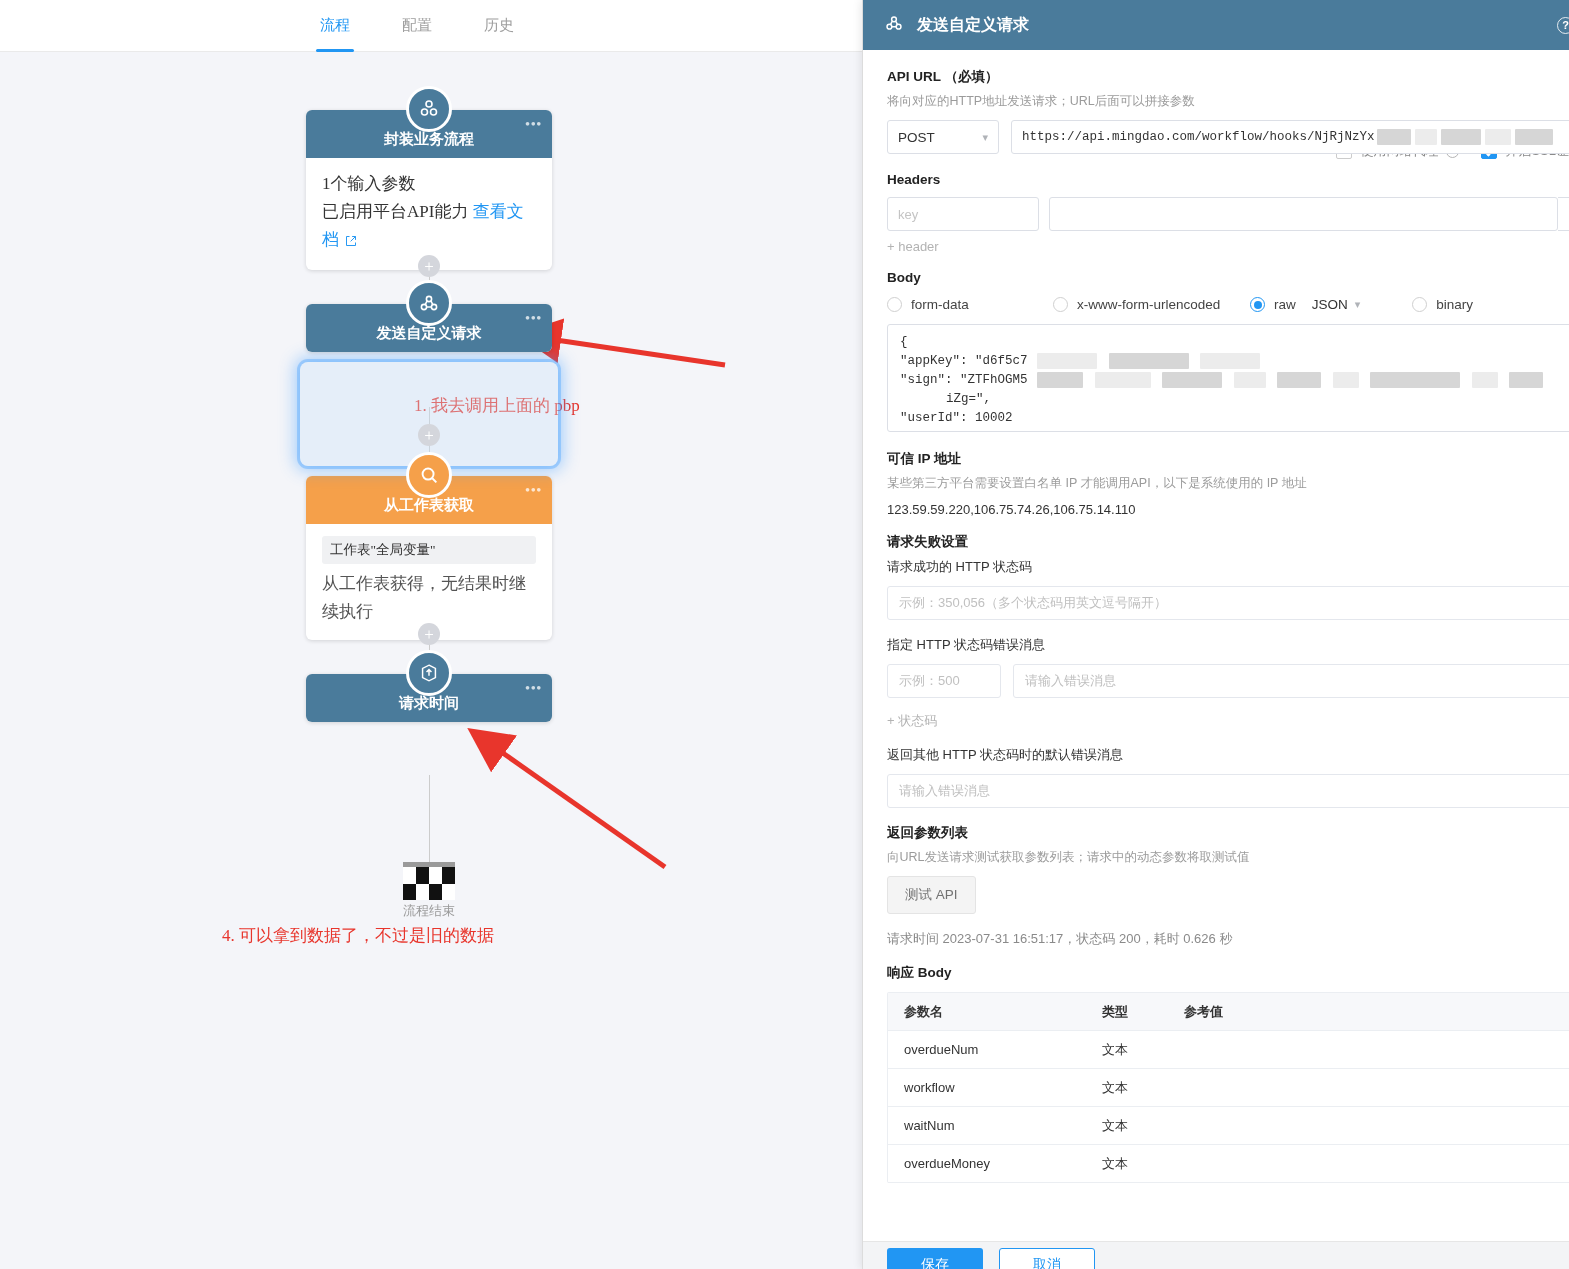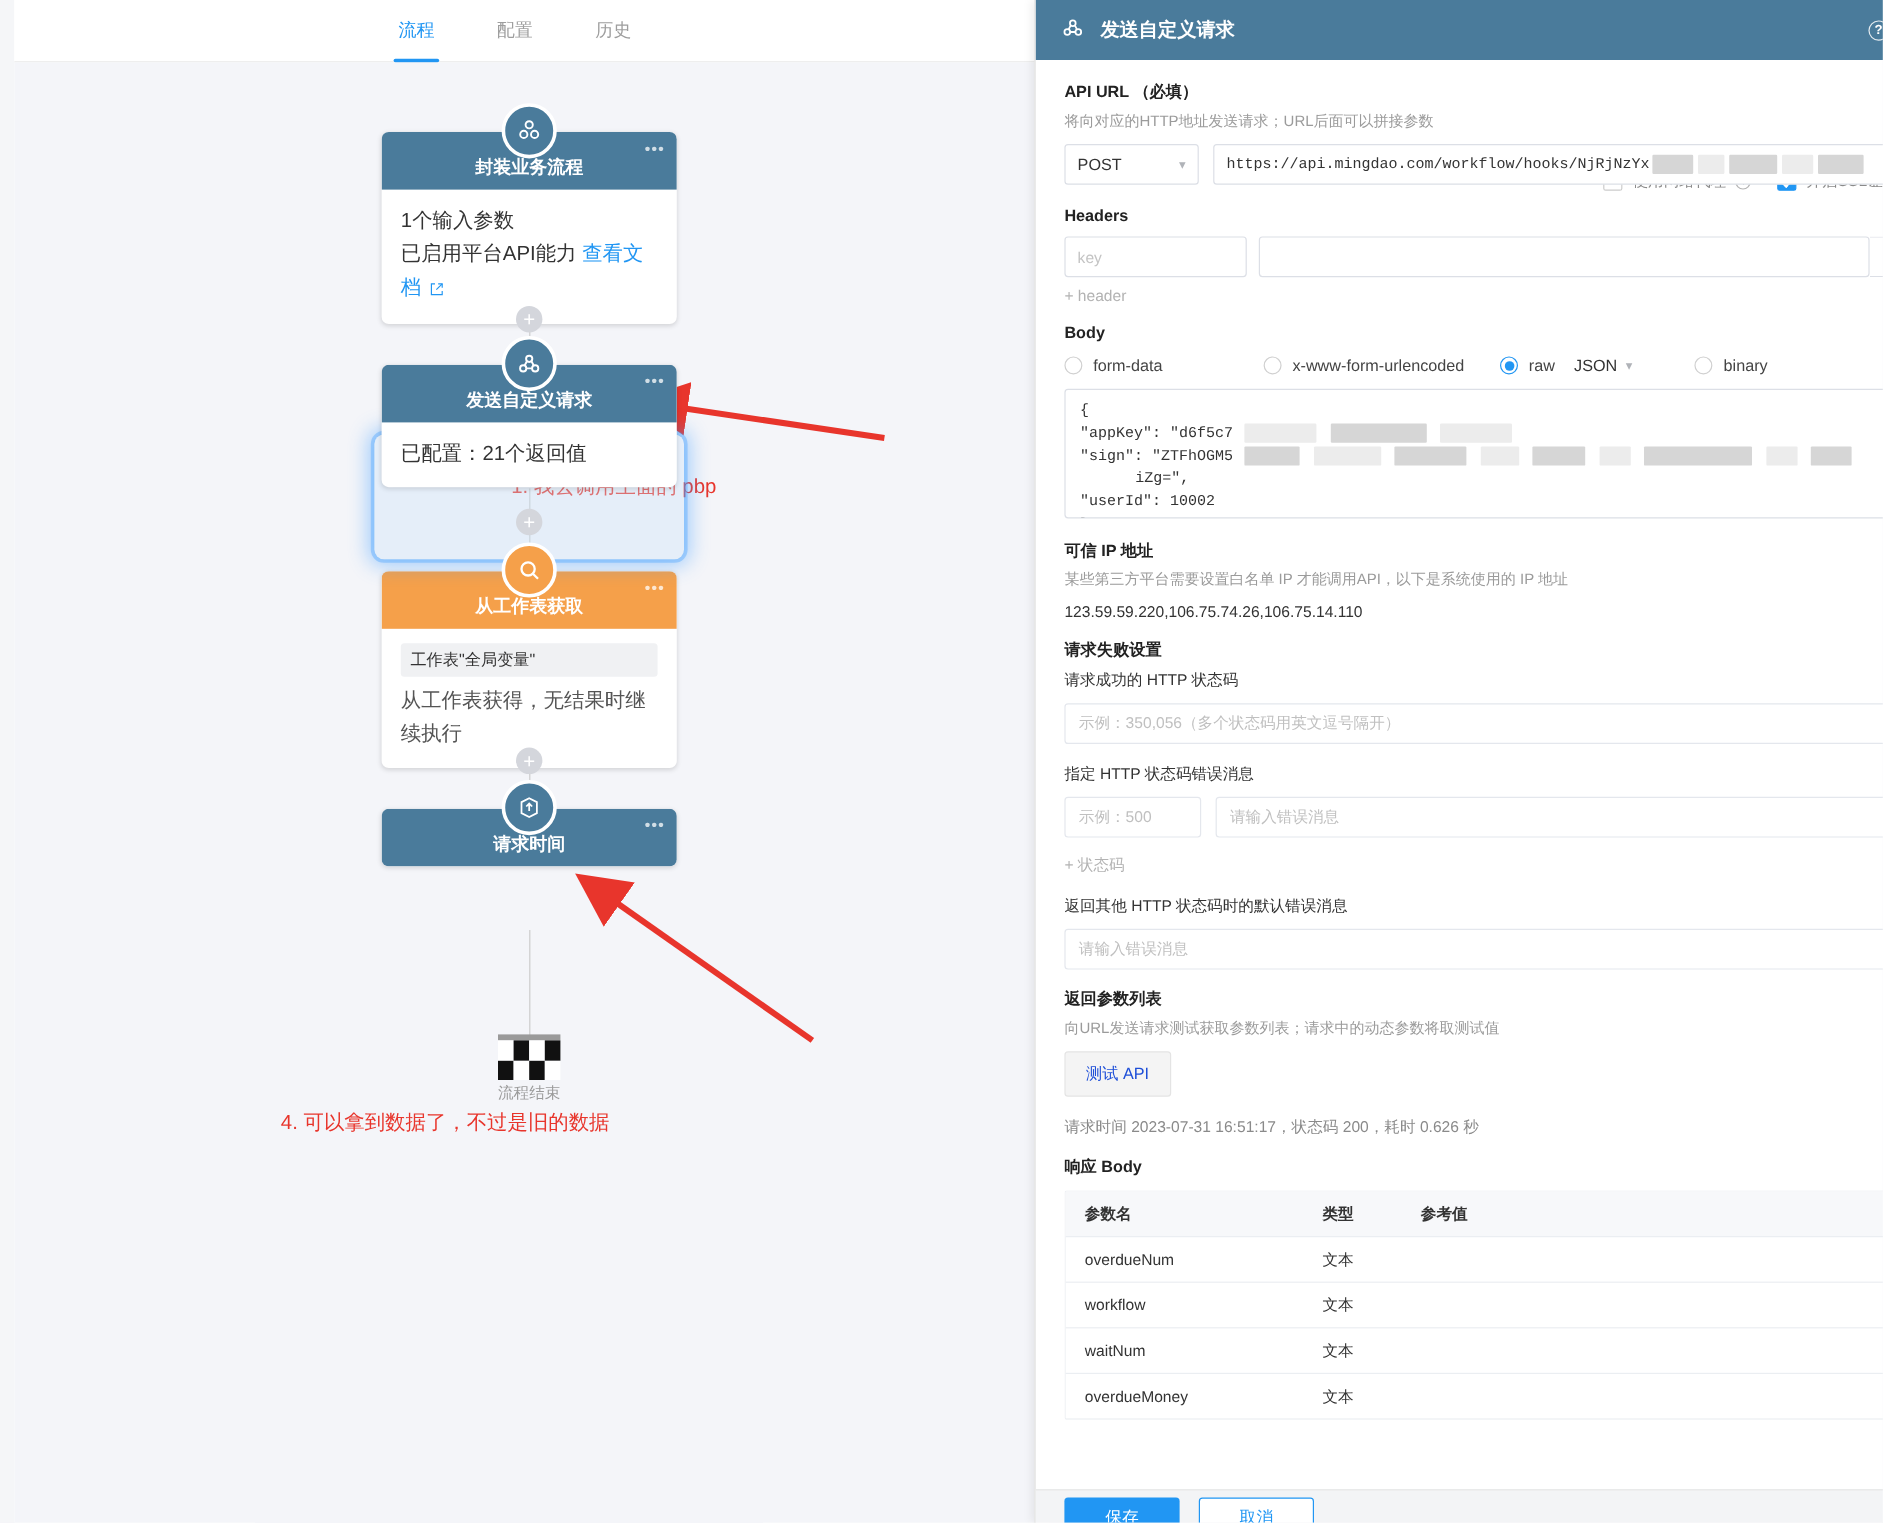--- a/index.html
+++ b/index.html
@@ -7,22 +7,23 @@
   body {
     width: 1569px; height: 1269px;
     font-family: "Liberation Sans", "DejaVu Sans", sans-serif;
     background: #f5f6f8;
     overflow: hidden;
     position: relative;
   }
 
   
   #left-pane {
-    position: absolute; left: 12px; top: 0; width: 862px; height: 1269px;
+    position: absolute; left: 0; top: 0; width: 862px; height: 1269px;
     background: #fff;
+    font-family: Liberation Serif, serif;
   }
   #tabbar {
     position: absolute; left: 0; top: 0; width: 862px; height: 52px;
     background: #fff; border-bottom: 1px solid #eaeaea;
     display: flex; align-items: center; padding-left: 320px; gap: 52px;
   }
   .tab {
     font-size: 15px; color: #9e9e9e; cursor: pointer;
     height: 52px; display: flex; align-items: center; position: relative;
   }
@@ -226,21 +227,21 @@
     height: 34px; border: 1px solid #e4e7ed; border-radius: 3px;
     padding: 0 11px; display: flex; align-items: center;
     font-size: 13px; color: #c0c0c0; background: #fff; margin-bottom: 16px;
   }
   .field.w-small { width: 114px; margin-bottom: 0; }
   .field.grow { flex: 1; margin-left: 12px; margin-bottom: 0; }
 
   .test-btn {
     display: inline-block; padding: 9px 17px; background: #f4f4f4;
     border: 1px solid #e4e4e4; border-radius: 3px; font-size: 13.5px;
-    color: #1d4ed8; cursor: pointer; margin-bottom: 16px;
+    color: #737373; cursor: pointer; margin-bottom: 16px;
   }
   .meta-line { font-size: 13px; color: #8a8a8a; margin-bottom: 16px; }
 
   .resp-table { border: 1px solid #ebeef2; border-radius: 2px; border-bottom: none; }
   .resp-table .tr { display: flex; height: 38px; align-items: center; border-bottom: 1px solid #ebeef2; }
   .resp-table .tr.head { background: #f7f8fa; font-weight: bold; font-size: 13px; color: #333; }
   .resp-table .td { font-size: 13px; color: #333; padding-left: 16px; }
   .resp-table .c1 { width: 198px; }
   .resp-table .c2 { width: 82px; }
   .resp-table .c3 { flex: 1; }
@@ -328,23 +329,20 @@
             <circle cx="7" cy="16" r="2.6"></circle>
             <circle cx="17" cy="16" r="2.6"></circle>
           <path d="M10 10.2 8.3 13.4M14 10.2l1.7 3.2M9.6 16h4.8"></path>
         </svg>
       </div>
       <div class="node-card">
         <div class="node-head blue">
           <span>发送自定义请求</span>
           <span class="dots">•••</span>
         </div>
-        <div class="node-body">
-          <div class="line">已配置：21个返回值</div>
-        </div>
       </div>
     </div>
 
     <div class="node" style="top:424px">
       <div class="node-icon orange">
         <svg width="22" height="22" viewBox="0 0 24 24" fill="none" stroke="#fff" stroke-width="2.1">
           <circle cx="11" cy="11" r="6"></circle>
             <path d="M15.6 15.6 20 20"></path>
         </svg>
       </div>

